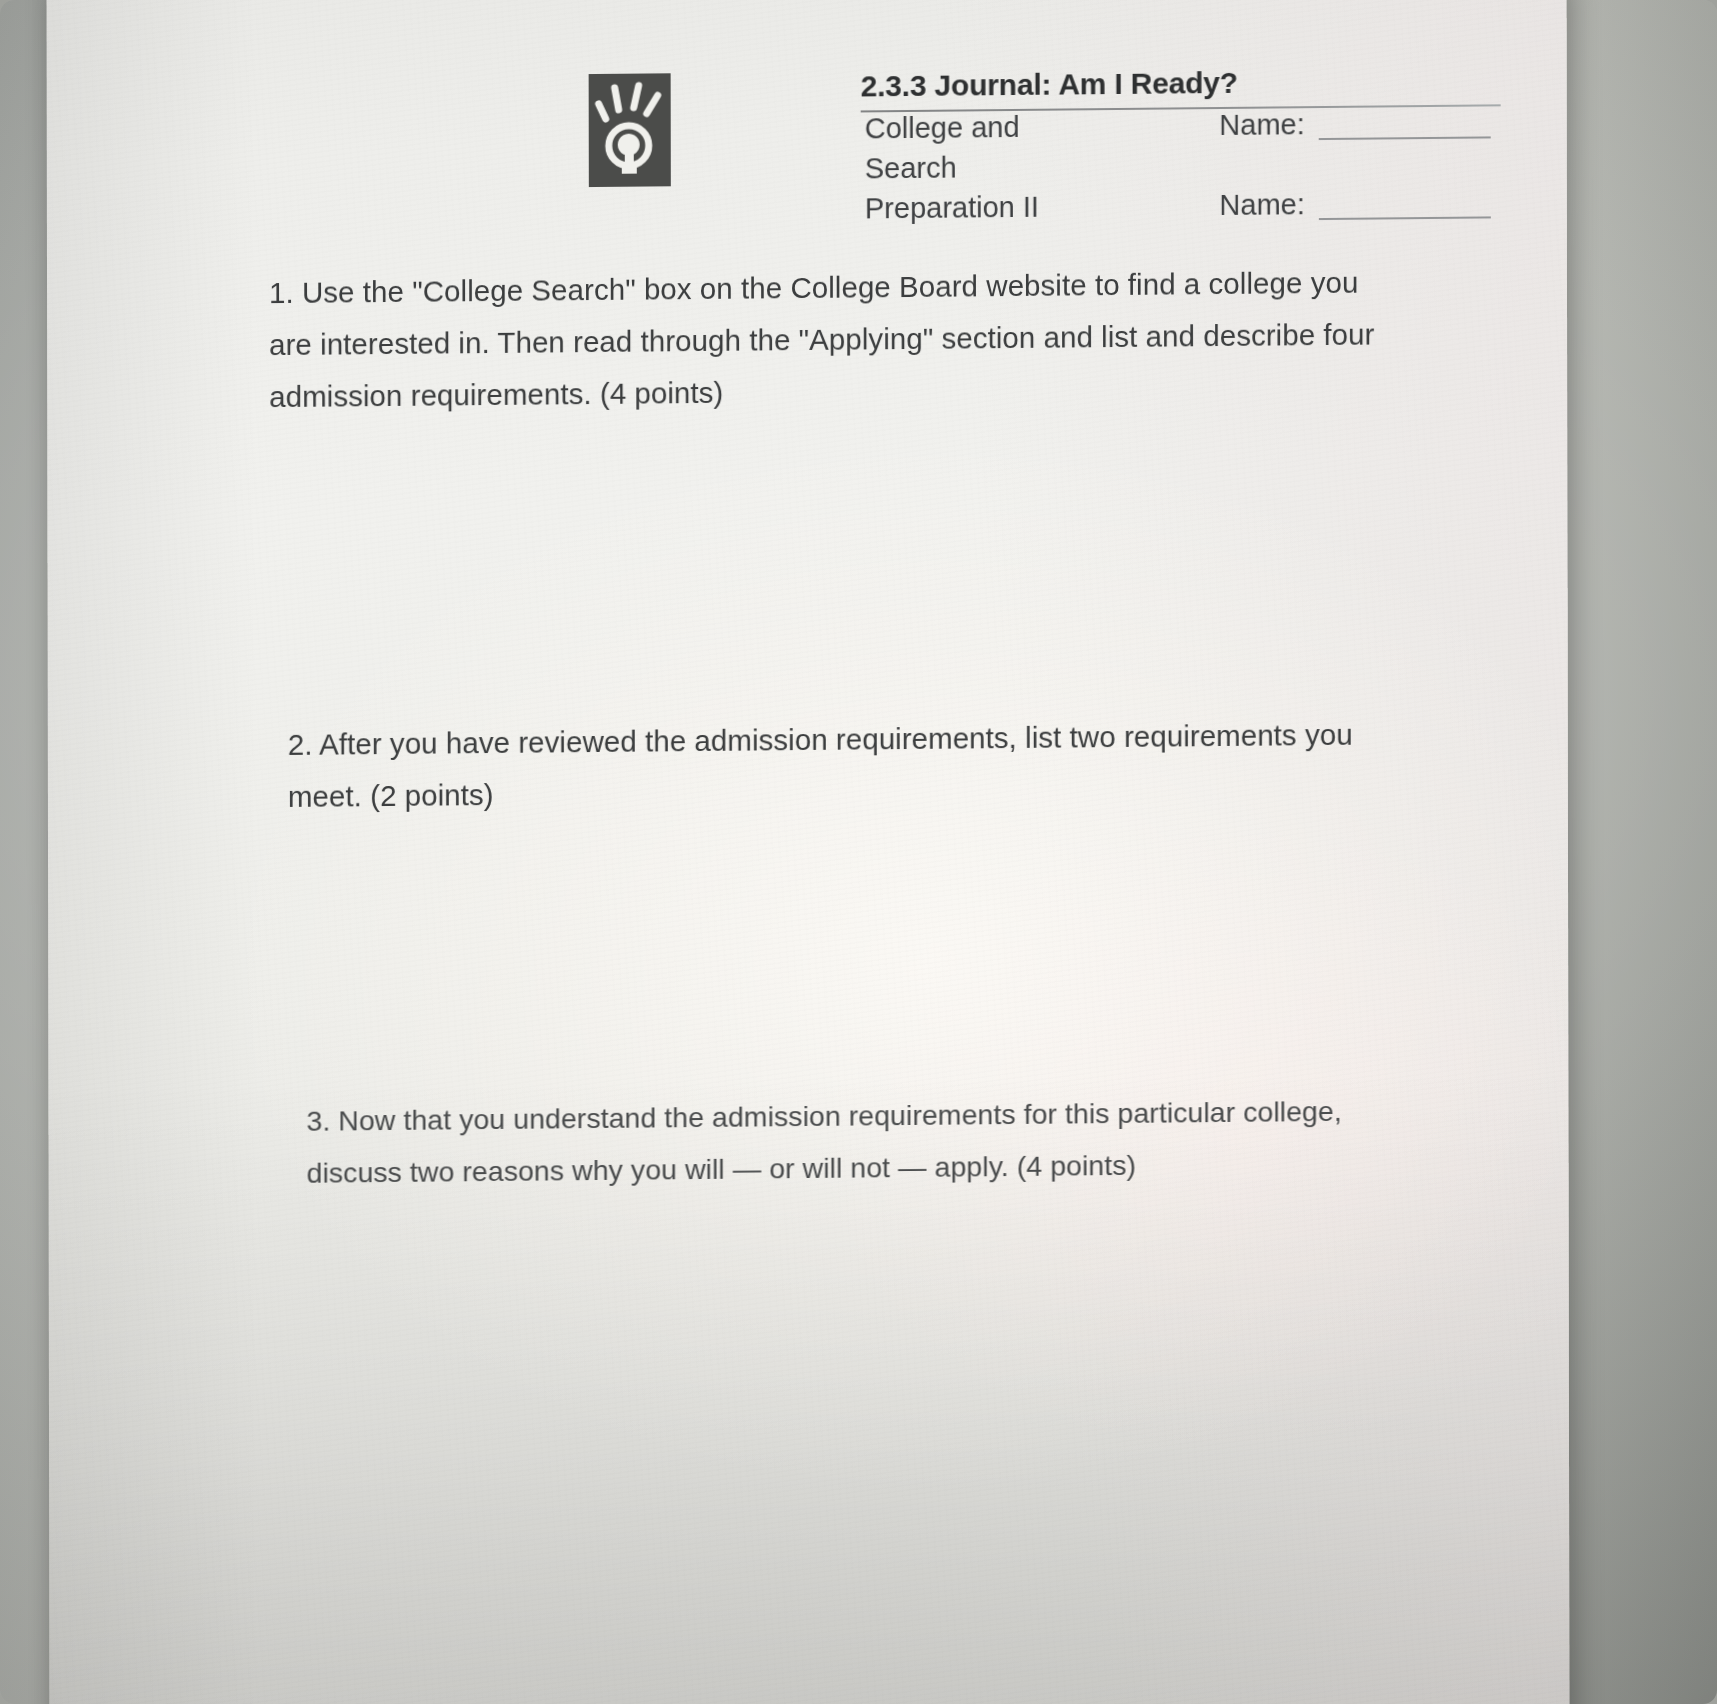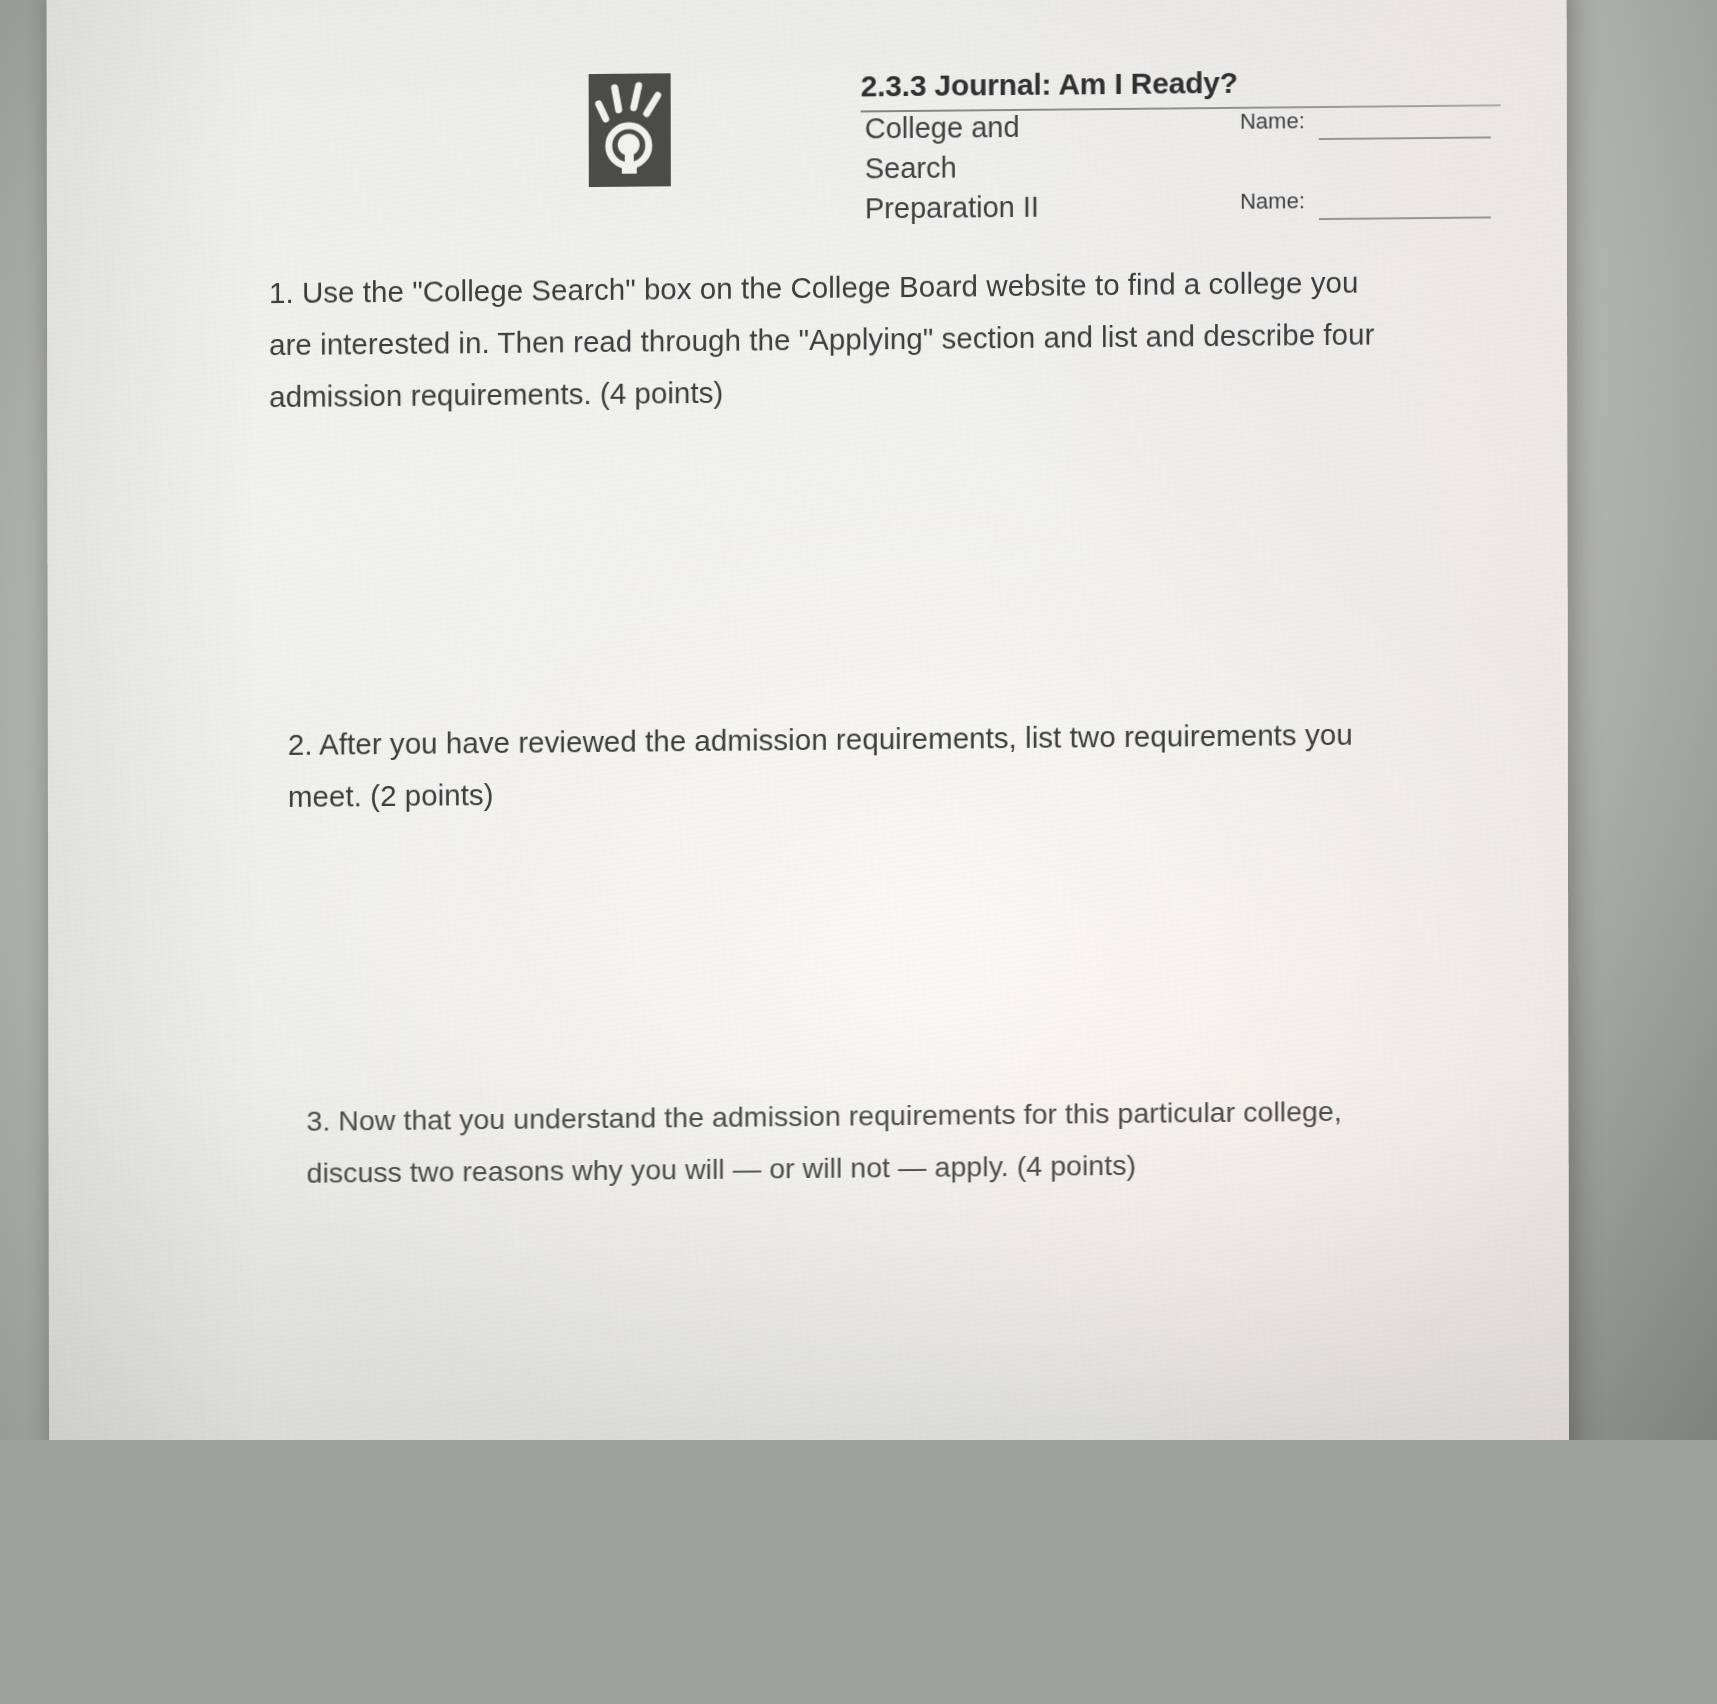--- a/index.html
+++ b/index.html
@@ -4,24 +4,25 @@
 <style>
   html, body {
     margin: 0;
     padding: 0;
     background: #9fa19c;
   }
 
   #stage {
     position: relative;
     width: 1717px;
-    height: 1440px;
+    height: 1704px;
     overflow: hidden;
     background: #a8aaa5;
     font-family: "Liberation Sans", sans-serif;
+    border-radius: 14px;
   }
 
   
   #backdrop {
     position: absolute;
     inset: 0;
     background:
       linear-gradient(100deg, #9a9d99 0%, #b0b2ad 18%, #c3c5c0 45%, #b6b8b2 78%, #8e918c 100%);
   }
   #backdrop-shade {
@@ -156,21 +157,21 @@
   .hdr-left {
     position: absolute;
     left: 4px;
     font-size: 29px;
     color: #3e4042;
     white-space: nowrap;
   }
   .hdr-right-label {
     position: absolute;
     right: 196px;
-    font-size: 22px;
+    font-size: 29px;
     color: #3e4042;
     white-space: nowrap;
   }
   .hdr-blank {
     position: absolute;
     right: 10px;
     bottom: 8px;
     width: 172px;
     height: 2px;
     background: #8b8d8f;

